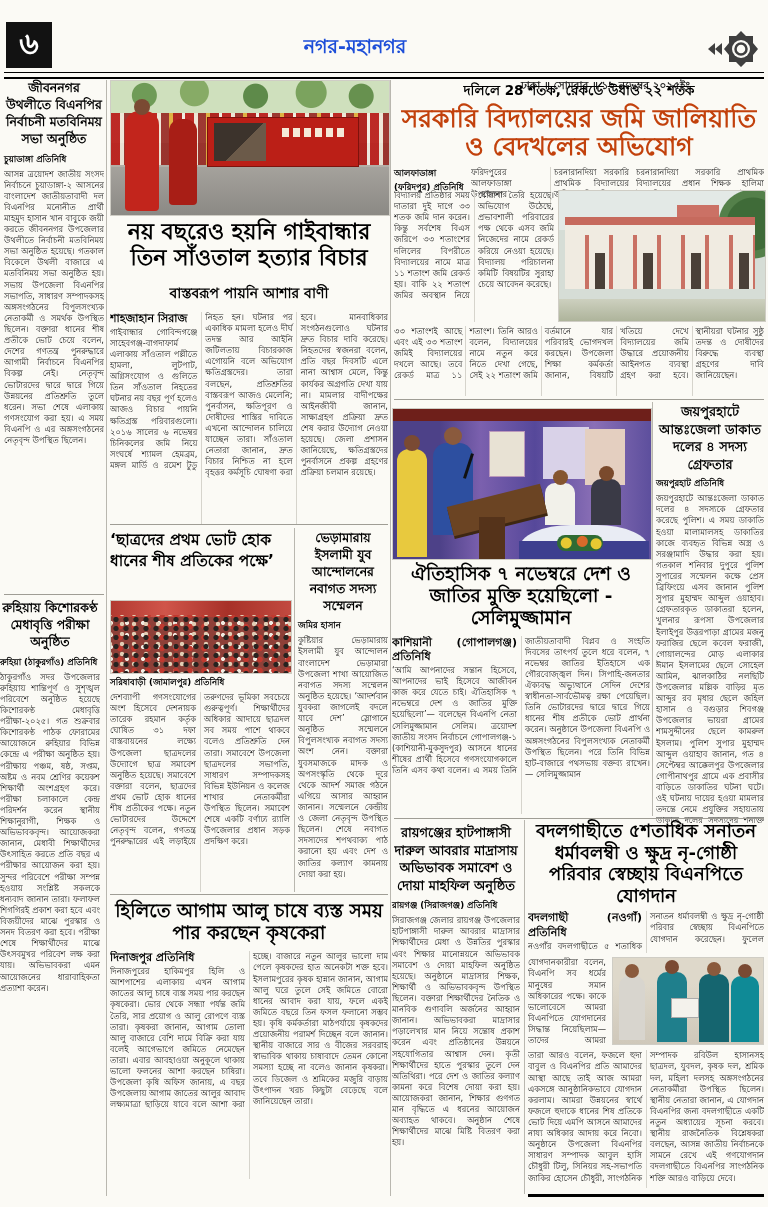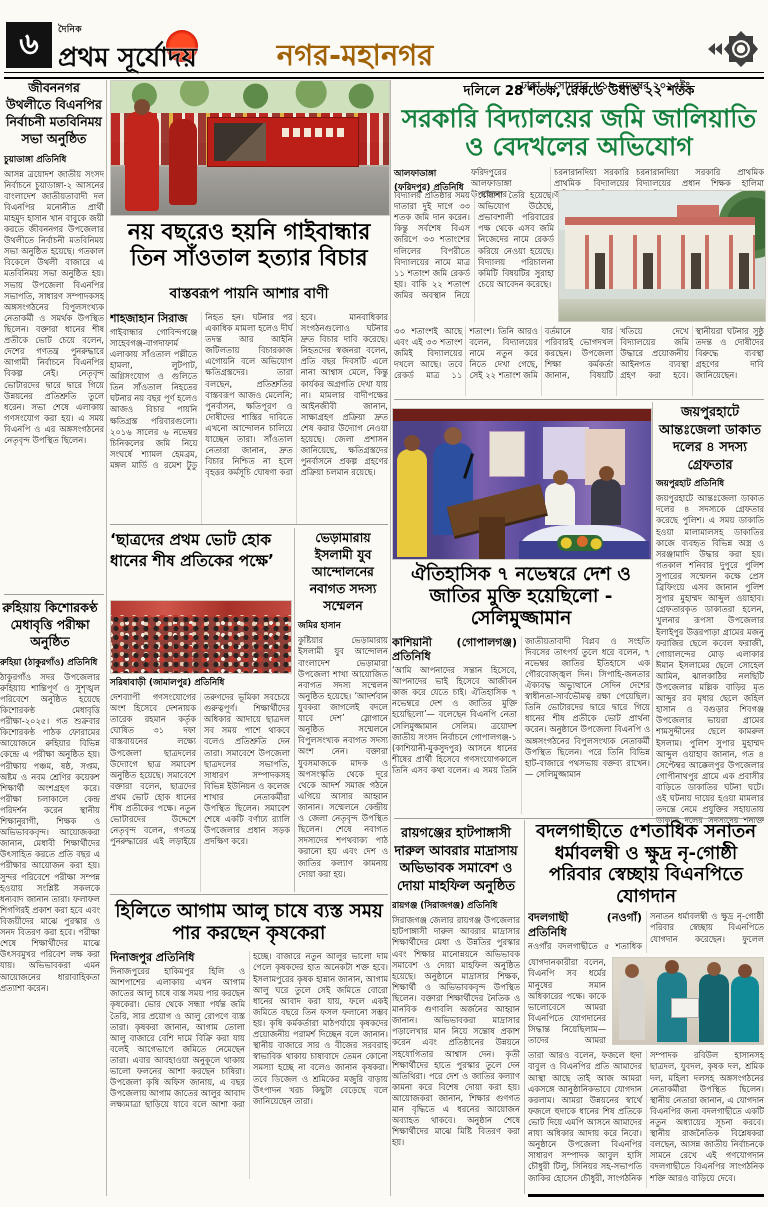--- a/index.html
+++ b/index.html
@@ -7,29 +7,29 @@
         font-family:"DejaVu Sans","Liberation Sans",sans-serif;color:#1c1c1c;overflow:hidden;}
   .abs{position:absolute;}
   
   .pagenum{background:#121212;color:#fff;font-size:30px;font-weight:800;
            display:flex;align-items:center;justify-content:center;}
   .daily{font-size:9px;font-weight:700;letter-spacing:.5px;}
   .paper{font-size:26px;font-weight:800;color:#0a0a0a;position:relative;z-index:1;
          text-shadow:0 0 2px #fff,0 0 1px #fff;white-space:nowrap;}
   .sun{position:absolute;width:32px;height:32px;border-radius:50%;z-index:0;
        background:radial-gradient(circle,#ff4a22 0 52%,#cf1505 72%,rgba(207,21,5,0) 74%);}
-  .section-title{font-size:29px;font-weight:800;color:#a16207;text-align:center;white-space:nowrap;}
+  .section-title{font-size:19px;font-weight:800;color:#1d4ed8;text-align:center;white-space:nowrap;}
   .dateline{font-size:10.5px;font-weight:600;color:#222;white-space:nowrap;}
   .rule-double{border-top:1.6px solid #000;border-bottom:2.6px solid #000;height:4px;}
   
   .vrule{width:1px;background:#b9b7af;}
   .hrule{height:1px;background:#9f9d95;}
   .hrule-thick{height:3px;background:#000;}
   
-  .h-xl{font-size:25px;font-weight:800;line-height:1.12;text-align:center;color:#15803d;}
+  .h-xl{font-size:25px;font-weight:800;line-height:1.12;text-align:center;color:#c2410c;}
   .h-lg{font-size:22px;font-weight:800;line-height:1.18;text-align:center;color:#000;}
   .h-md{font-size:18.5px;font-weight:800;line-height:1.2;text-align:center;color:#000;}
   .h-sm{font-size:13.5px;font-weight:700;line-height:1.35;text-align:left;color:#000;}
   .h-xs{font-size:12.5px;font-weight:800;line-height:1.35;text-align:center;color:#000;}
   .kicker{font-size:13.5px;font-weight:700;text-align:center;color:#000;}
   .subhead{font-size:14px;font-weight:700;text-align:center;color:#000;}
   
   .bt{font-size:8.3px;line-height:1.34;text-align:justify;color:#222;overflow:hidden;}
   .by{font-size:11px;font-weight:800;color:#000;}
   .byline-block{font-size:8.6px;font-weight:800;color:#000;margin:0 0 2px 0;}
@@ -121,25 +121,20 @@
 </style>
 </head>
 <body>
 
 <div class="page">
 
   <div class="abs pagenum" style="left:6px;top:22px;width:46px;height:46px;">
     <span>৬</span>
   </div>
 
-  <div class="abs" style="left:58px;top:22px;width:220px;height:50px;">
-    <div class="daily">দৈনিক</div>
-    <span class="sun" style="left:108px;top:8px;"></span>
-    <div class="paper">প্রথম সূর্যোদয়</div>
-  </div>
 
   <div class="abs section-title" style="left:240px;top:32px;width:230px;">নগর-মহানগর</div>
 
   <div class="abs dateline" style="right:78px;top:50px;margin-top:28px;">ঢাকা ॥ সোমবার ॥ ১০ নভেম্বর ২০২৫ইং</div>
 
   <div class="abs" style="right:8px;top:28px;width:58px;height:42px;">
     <svg width="58" height="42" viewBox="0 0 58 42">
       <g fill="#3f3f3f">
         <polygon points="6,21 13,15 13,27"></polygon>
         <polygon points="13,21 20,15 20,27"></polygon>

